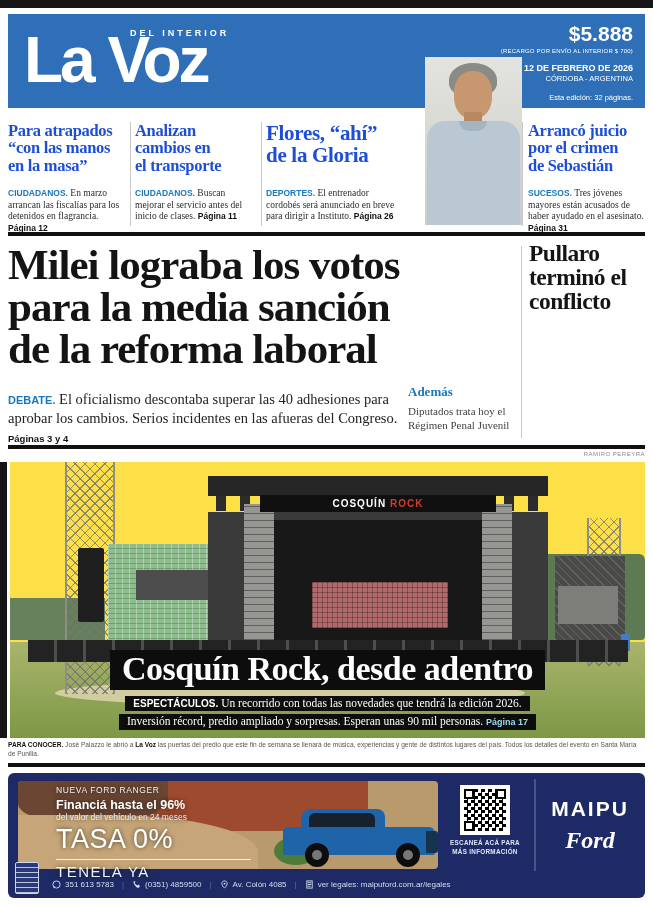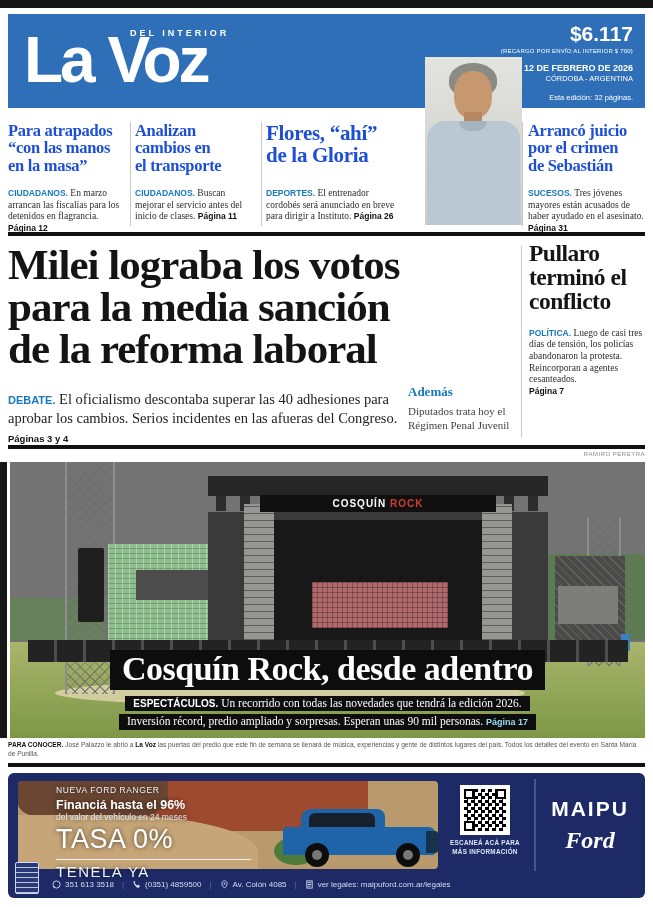--- a/index.html
+++ b/index.html
@@ -59,21 +59,21 @@
   .ademas-text { margin-top:5px; font-family:"Liberation Serif", serif; font-size:11px; line-height:1.25; color:#444; }
   .lead-div { position:absolute; left:513px; top:6px; width:1px; height:192px; background:#c9c9c9; }
   .secondary { position:absolute; left:521px; top:2px; width:116px; }
   .sec-head { font-family:"Liberation Serif", serif; font-weight:bold; font-size:23.5px; line-height:1.02; letter-spacing:-.5px; color:#151515; }
   .sec-body { margin-top:14px; font-family:"Liberation Serif", serif; font-size:9.5px; line-height:1.22; color:#2b2b2b; }
 
   .credit { top:451px; right:8px; font-size:6px; letter-spacing:.5px; color:#8a8a8a; }
 
   
   .photo-leftbar { top:462px; left:0; width:7px; height:276px; background:#161616; }
-  .photo { top:462px; left:10px; width:635px; height:276px; background:#737373; overflow:hidden; }
+  .photo { top:462px; left:10px; width:635px; height:276px; background:#fde047; overflow:hidden; }
   .grass { position:absolute; left:0; bottom:0; width:635px; height:96px; background:linear-gradient(#a9b56b,#7e9747); }
   .dirt { position:absolute; left:45px; top:218px; width:470px; height:26px; background:#d8d1a6; border-radius:50%; opacity:.9; }
   .hill-r { position:absolute; right:-20px; top:108px; width:150px; height:48px; background:#c4c9b6; border-radius:50%; }
   .trees-r { position:absolute; right:0; top:92px; width:115px; height:86px; background:#5d7a52; border-radius:18px 6px 4px 4px; }
   .tower { position:absolute; background:
       repeating-linear-gradient(45deg, rgba(110,110,110,.75) 0 1px, transparent 1px 7px),
       repeating-linear-gradient(-45deg, rgba(110,110,110,.75) 0 1px, transparent 1px 7px);
       border-left:2px solid #8d8d8a; border-right:2px solid #8d8d8a; }
   .tower1 { left:55px; top:0; width:50px; height:232px; }
   .tower2 { right:24px; top:56px; width:34px; height:148px; }
@@ -160,21 +160,21 @@
 <body>
 
 <div class="page">
 
   <div class="abs topbar"></div>
 
   <div class="abs masthead">
     <div class="abs logo">La Voz</div>
     <div class="abs logo-tagline">DEL INTERIOR</div>
     <div class="abs mast-right">
-      <div class="price">$6.117</div>
+      <div class="price">$5.888</div>
       <div class="price-note">(RECARGO POR ENVÍO AL INTERIOR $ 700)</div>
       <div class="mast-date">JUEVES 12 DE FEBRERO DE 2026</div>
       <div class="mast-place">CÓRDOBA - ARGENTINA</div>
       <div class="mast-edition">Esta edición: 32 páginas.</div>
       <div class="mast-site">lavoz.com.ar</div>
     </div>
   </div>
 
   <div class="abs flores">
     <div class="hair"></div>
@@ -258,25 +258,20 @@
       <div class="ademas-title">Además</div>
       <div class="ademas-text">Diputados trata hoy el Régimen Penal Juvenil</div>
     </div>
     <div class="lead-div"></div>
     <div class="secondary">
       <h2 class="sec-head">
         <div>Pullaro</div>
         <div>terminó el</div>
         <div>conflicto</div>
       </h2>
-      <p class="sec-body">
-        <span class="kicker">POLÍTICA.</span>
-        <span>Luego de casi tres días de tensión, los policías abandonaron la protesta. Reincorporan a agentes cesanteados.</span><br>
-        <span class="pagenum">Página 7</span>
-      </p>
     </div>
   </div>
 
   <div class="abs rule rule2"></div>
   <div class="abs credit">RAMIRO PEREYRA</div>
 
   <div class="abs photo-leftbar"></div>
   <div class="abs photo">
     <div class="hill-r"></div>
     <div class="trees-r"></div>
@@ -368,21 +363,21 @@
       <div class="dealer-name">MAIPU</div>
       <div class="dealer-brand">Ford</div>
     </div>
     <div class="badge"></div>
     <div class="ad-footer">
       <span class="f-item">
         <svg class="ico" viewBox="0 0 10 10">
             <circle cx="5" cy="5" r="4" fill="none" stroke="#d7def2"></circle>
             <path d="M2 9 L3 7" stroke="#d7def2" fill="none"></path>
           </svg>
-        <span>351 613 3518</span>
+        <span>351 613 5783</span>
       </span>
       <span class="sep">|</span>
       <span class="f-item">
         <svg class="ico" viewBox="0 0 10 10">
             <path d="M2 1 C1 3 3 7 7 9 L9 7 L7 5 L6 6 C4 5 3 4 3 3 L4 2 Z" fill="#d7def2"></path>
           </svg>
         <span>(0351) 4859500</span>
       </span>
       <span class="sep">|</span>
       <span class="f-item">

